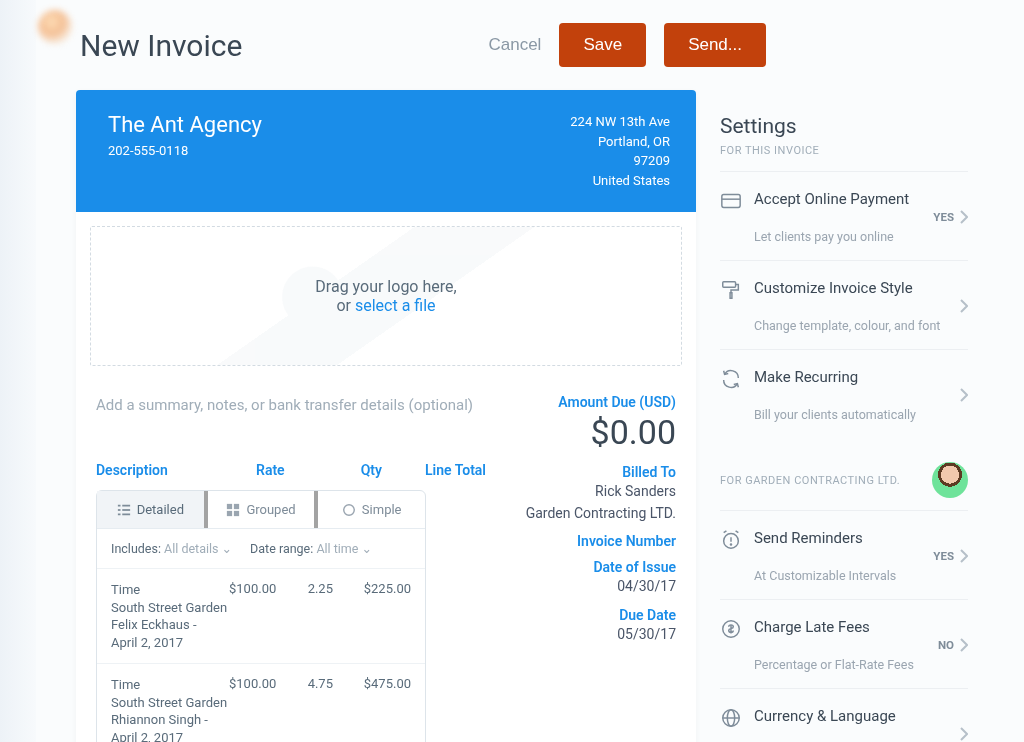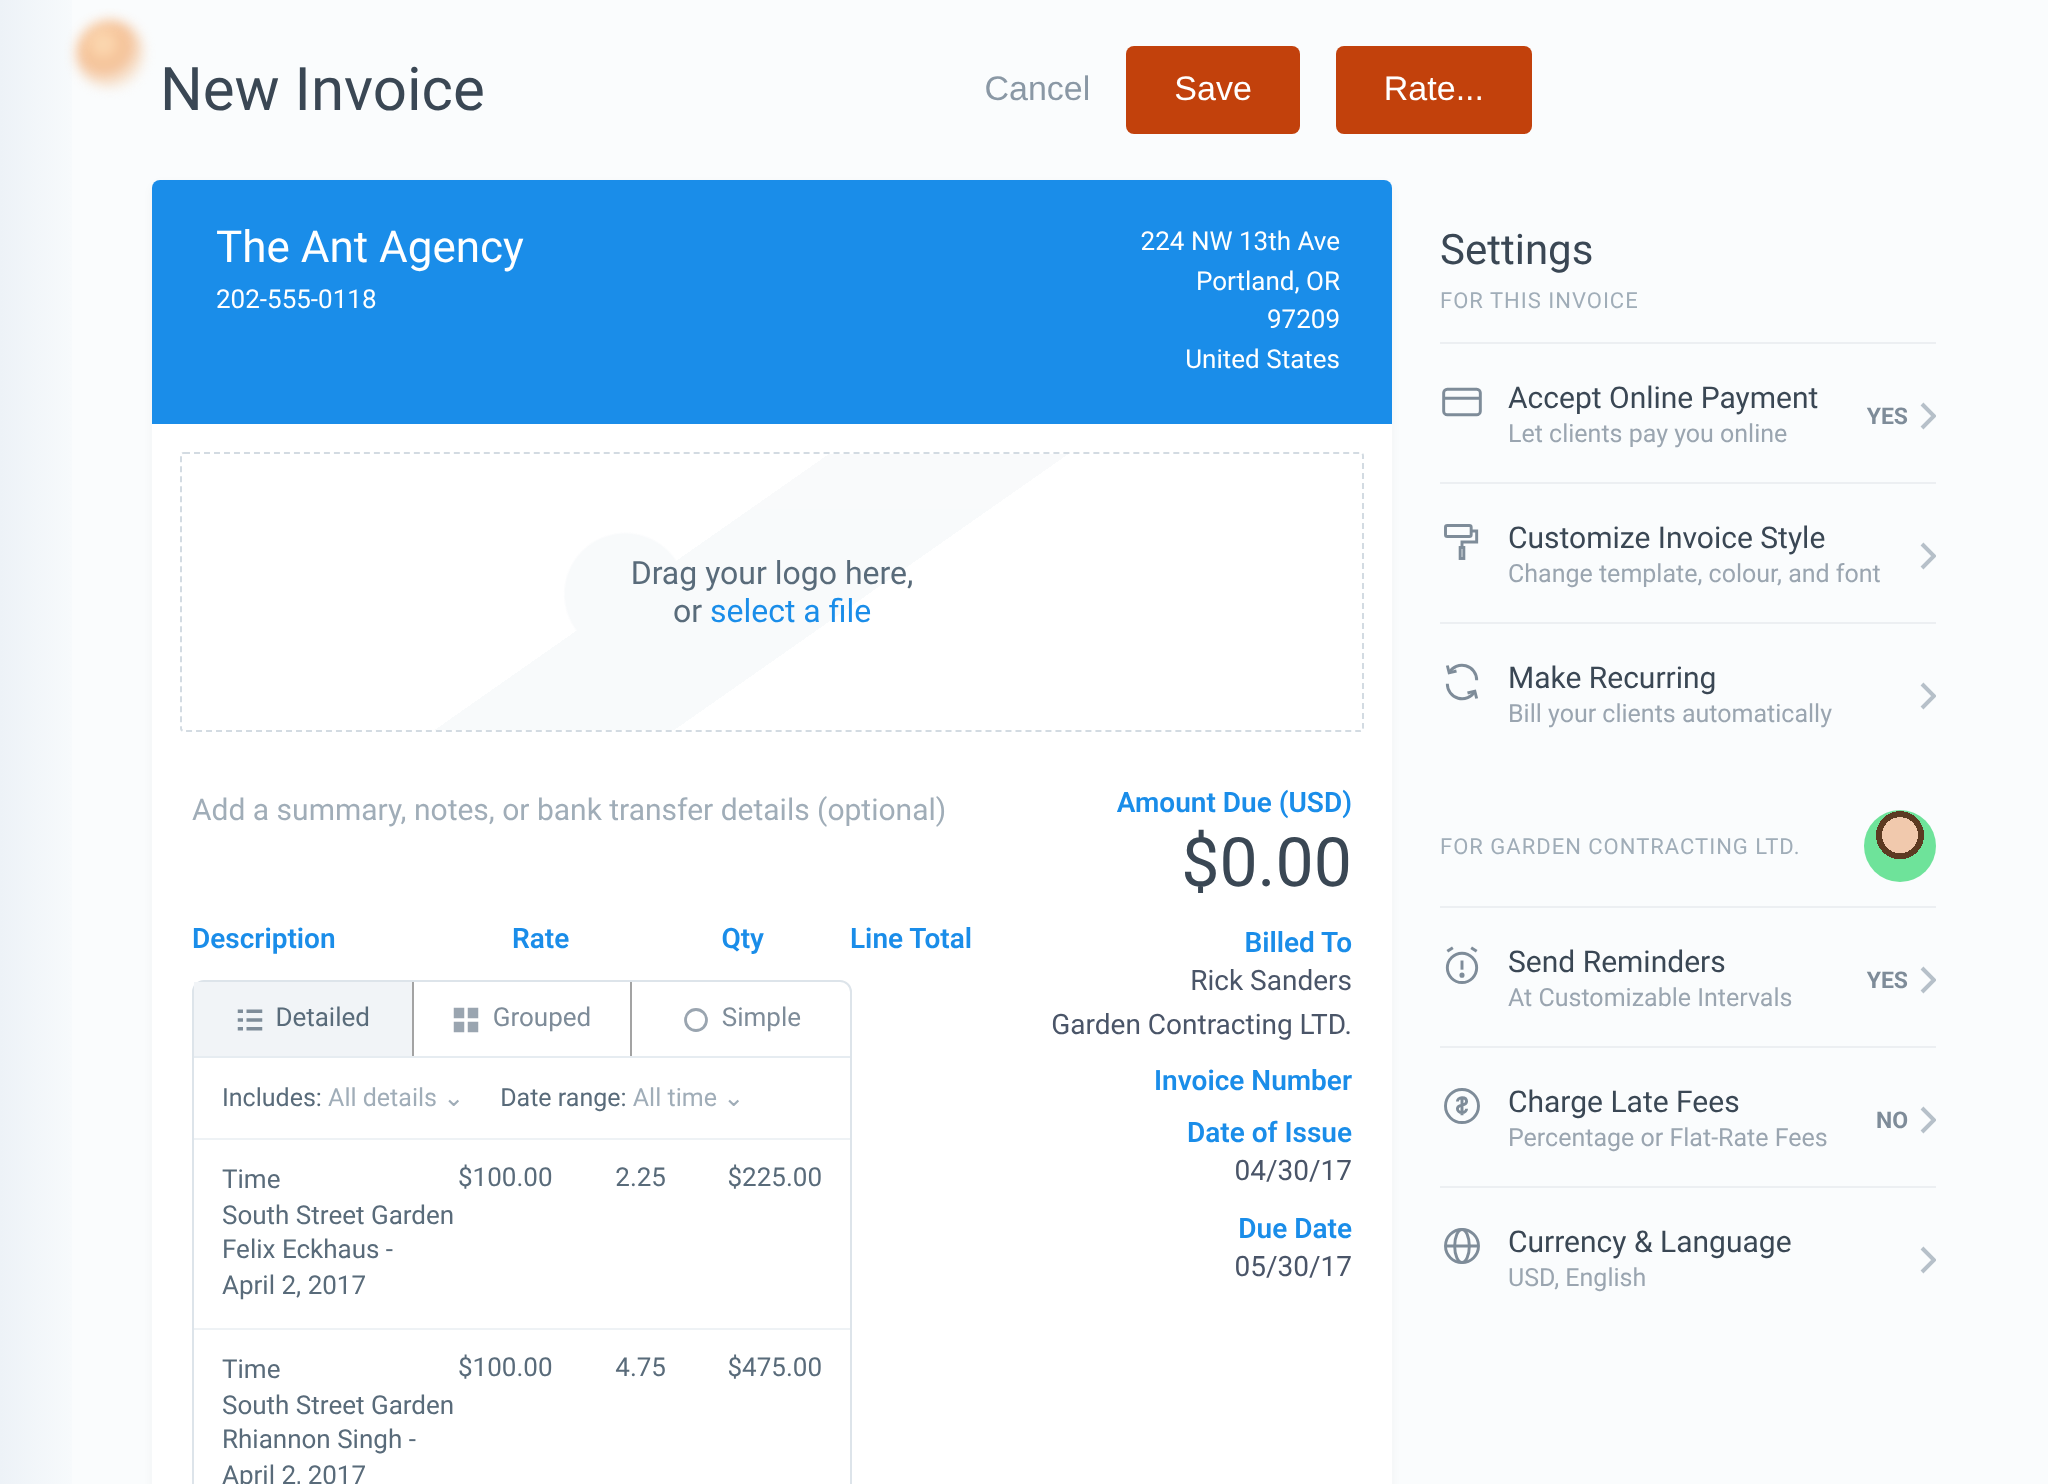--- a/index.html
+++ b/index.html
@@ -163,21 +163,21 @@
   .tab {
     flex: 1;
     display: flex;
     align-items: center;
     justify-content: center;
     gap: 6px;
     padding: 11px 0;
     font-size: 13px;
     color: #7e8c99;
     cursor: pointer;
-    border-right: 1px solid #a3a3a3;
+    border-right: 4px solid #a3a3a3;
   }
   .tab:last-child { border-right: none; }
   .tab.active { background: #f1f4f7; color: #596b7a; }
   .tab-icon { display: inline-flex; width: 14px; height: 14px; }
 
   .filters {
     display: flex;
     gap: 18px;
     padding: 12px 14px;
     font-size: 12.5px;
@@ -206,21 +206,21 @@
     display: flex;
     align-items: flex-start;
     padding: 18px 0 16px 0;
     border-top: 1px solid #eceff2;
     cursor: pointer;
   }
   .setting-row.first-top { border-top: 1px solid #eceff2; }
   .setting-icon { width: 22px; height: 22px; margin-right: 12px; flex-shrink: 0; color: #7e8c99; }
   .setting-main { flex: 1; }
   .setting-title { font-size: 15px; color: #3a4754; }
-  .setting-sub   { font-size: 12.5px; color: #9aa5b0; margin-top: 2px; }
+  .setting-sub   { font-size: 12.5px; color: #9aa5b0; margin-top: 21px; }
   .setting-badge { font-size: 11.5px; font-weight: 700; color: #7e8c99; margin-right: 6px; align-self: center; }
   .chev { width: 8px; height: 14px; align-self: center; color: #b6c0c9; }
 
   .for-client {
     display: flex; align-items: center; justify-content: space-between;
     margin-top: 24px; margin-bottom: 12px;
   }
   .for-client .sec-title { margin: 0; }
   .client-avatar {
     width: 36px; height: 36px; border-radius: 50%;
@@ -236,21 +236,21 @@
 <div class="sidebar-placeholder"></div>
 <div class="avatar-top"></div>
 
 <div class="page">
 
   <div class="hdr">
     <div class="hdr-title">New Invoice</div>
     <div class="hdr-actions">
       <button class="linkbtn">Cancel</button>
       <button class="greenbtn">Save</button>
-      <button class="greenbtn">Rate...</button>
+      <button class="greenbtn">Send...</button>
     </div>
   </div>
 
   <div class="main">
 
     <div class="invoice">
       <div class="banner">
         <div class="banner-left">
           <div class="co">The Ant Agency</div>
           <div class="ph">202-555-0118</div>

